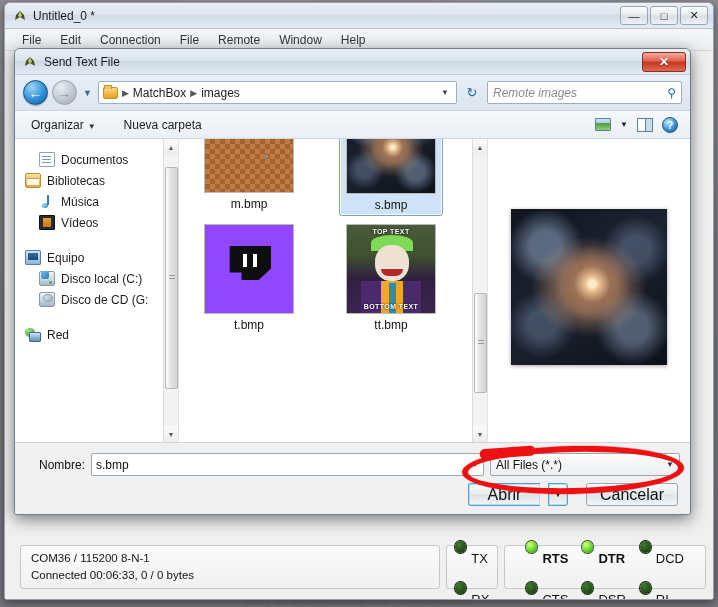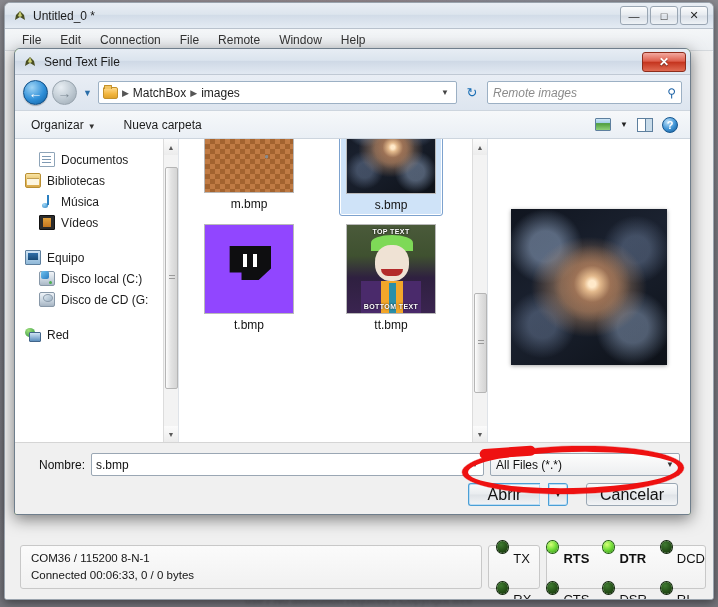--- a/index.html
+++ b/index.html
@@ -67,21 +67,21 @@
     display:flex; gap:6px;
   }
   .sb-panel {
     background:linear-gradient(180deg,#fbfbfb,#f1f1f1);
     border:1px solid #c8c8c8; border-radius:3px;
     display:flex; align-items:center;
   }
   #sb-text { flex:1; flex-direction:column; align-items:flex-start; justify-content:center; padding:3px 10px; }
   #sb-text div { font-size:11.5px; color:#141414; line-height:17px; }
   #sb-tx { padding:3px 8px; }
-  #sb-modem { padding:3px 0; }
+  #sb-modem { padding:3px 21px; }
   .led-grid { display:grid; grid-auto-flow:column; grid-template-rows:repeat(2,1fr); gap:2px 14px; }
   .led-cell { display:flex; align-items:center; gap:5px; }
   .led {
     width:11px; height:12px; border-radius:50%;
     background:radial-gradient(circle at 36% 30%, #3f7a31 0%, #255118 55%, #15300d 100%);
     box-shadow:0 0 0 1px #0d2208;
   }
   .led.on {
     background:radial-gradient(circle at 36% 30%, #d8ff7a 0%, #76e03a 45%, #2f8a16 100%);
     box-shadow:0 0 0 1px #1d5c0a;

